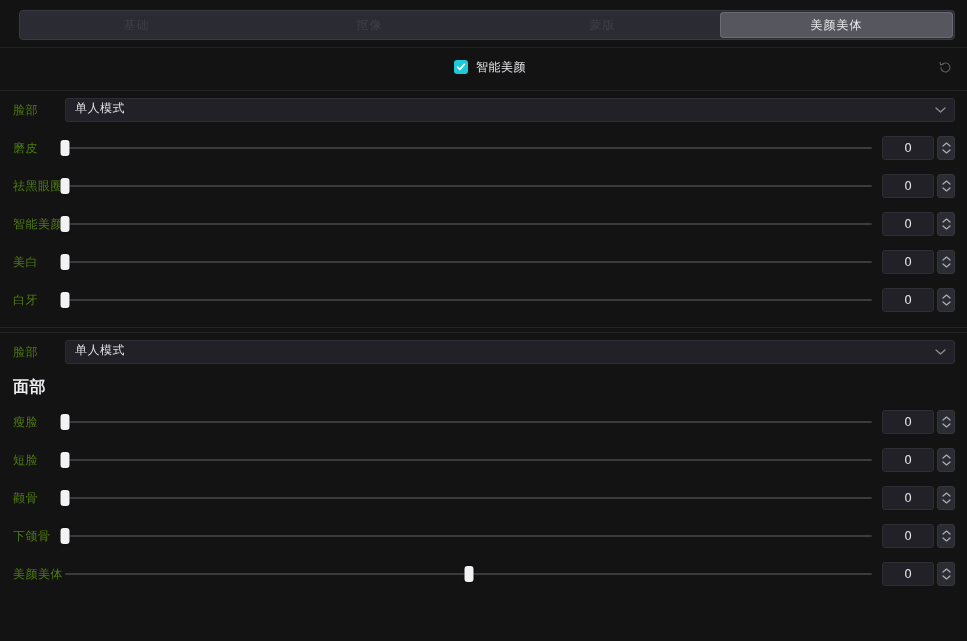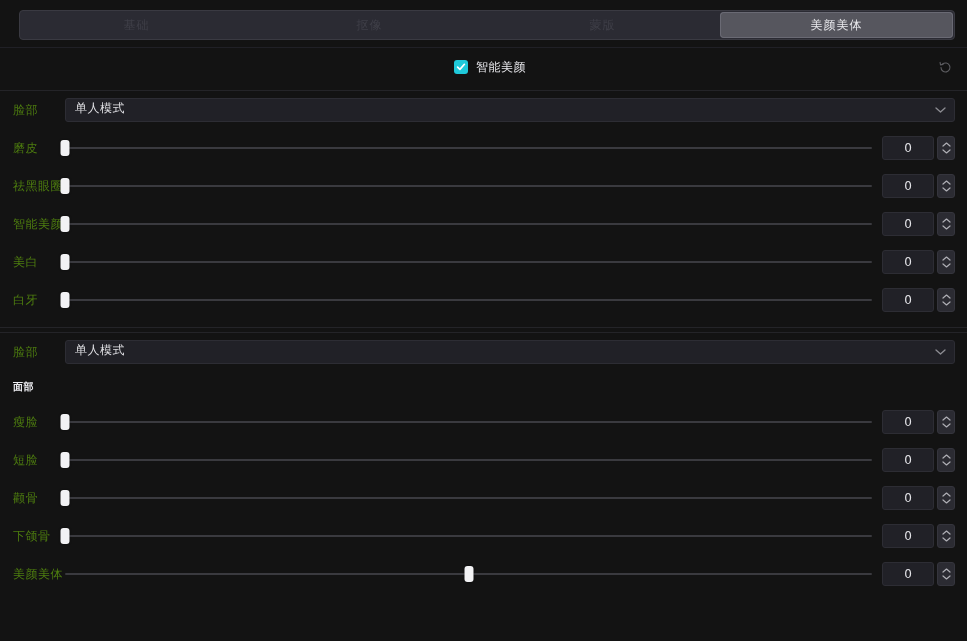--- a/index.html
+++ b/index.html
@@ -174,21 +174,21 @@
     display: flex;
     opacity: 0.7;
   }
 
   
   .subhead {
     height: 32px;
     display: flex;
     align-items: center;
     padding-left: 13px;
-    font-size: 10px;
+    font-size: 16px;
     color: #ededf1;
     font-weight: bold;
     letter-spacing: 0.5px;
   }
 
   
   .slider-wrap {
     position: relative;
     flex: 1 1 auto;
     height: 24px;

